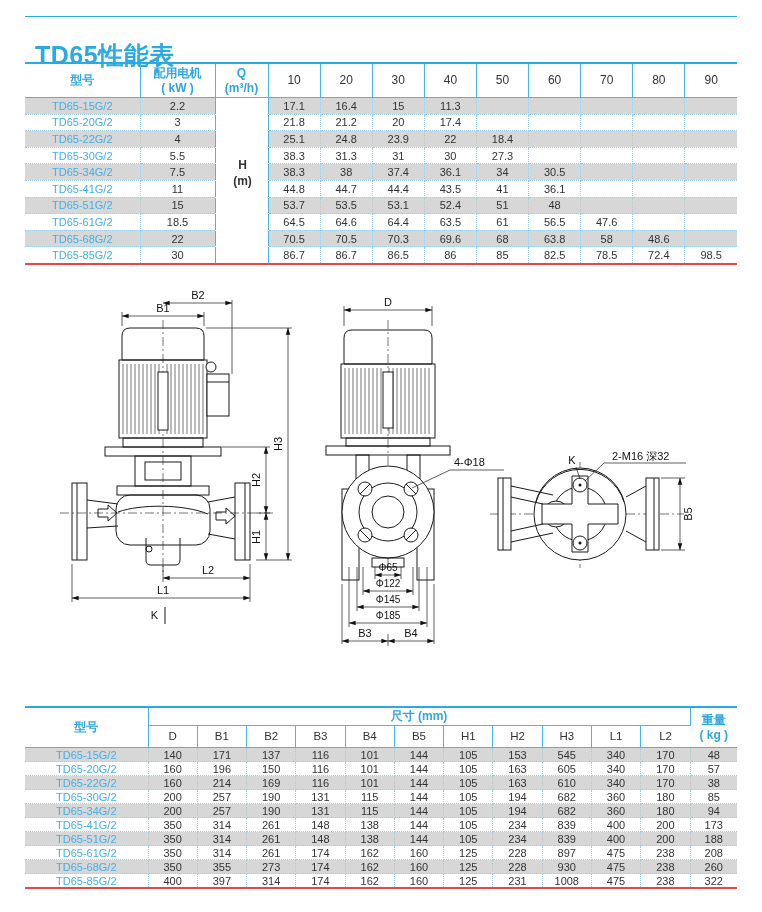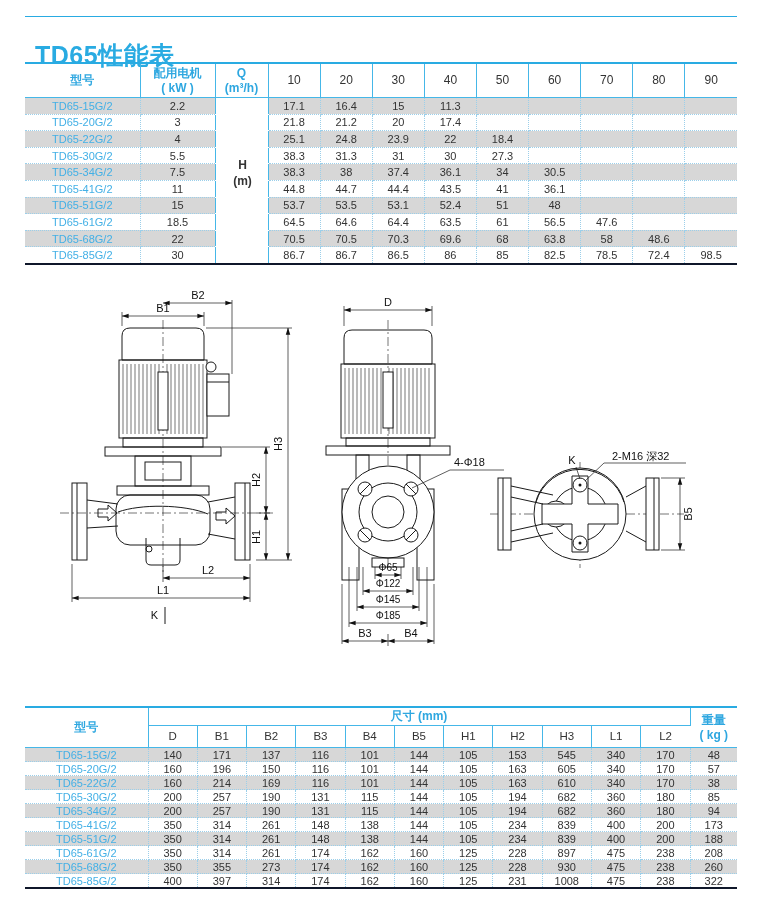--- a/index.html
+++ b/index.html
@@ -6,21 +6,21 @@
   .page{position:relative;width:762px;height:912px;background:#fff;overflow:hidden;
         font-family:"Liberation Sans","DejaVu Sans",sans-serif;}
   .toprule{position:absolute;left:25px;top:16px;width:712px;height:1px;background:#29ABE2;}
   .title{position:absolute;left:19px;margin:16px;color:#29ABE2;font-size:25px;font-weight:600;letter-spacing:.5px;}
   #title1{top:23px;}
   #title2{top:651px;}
   .tbl{position:absolute;left:25px;width:712px;}
   #perf-wrap{top:62px;}
   #dims-wrap{top:706px;}
   table{border-collapse:collapse;table-layout:fixed;width:712px;
-        border-top:2px solid #29ABE2;border-bottom:2px solid #0f172a;}
+        border-top:2px solid #29ABE2;border-bottom:2px solid #ef4444;}
   th{color:#2EA7E0;font-weight:bold;font-size:12px;text-align:center;padding:0;line-height:1.25;
      border-right:1px solid #45B7E8;border-bottom:1px solid #45B7E8;}
   th:last-child{border-right:none;}
   #perf-wrap thead th{height:33px;}
   th.flowh{color:#333;font-weight:normal;}
   tbody td{font-size:11px;color:#333;text-align:center;padding:0;
            border-right:1px dotted #9BCFEA;border-bottom:1px dotted #9BCFEA;}
   tbody td:last-child{border-right:none;}
   #perf-wrap tbody td{height:15.6px;}
   #dims-wrap tbody td{height:13px;}

